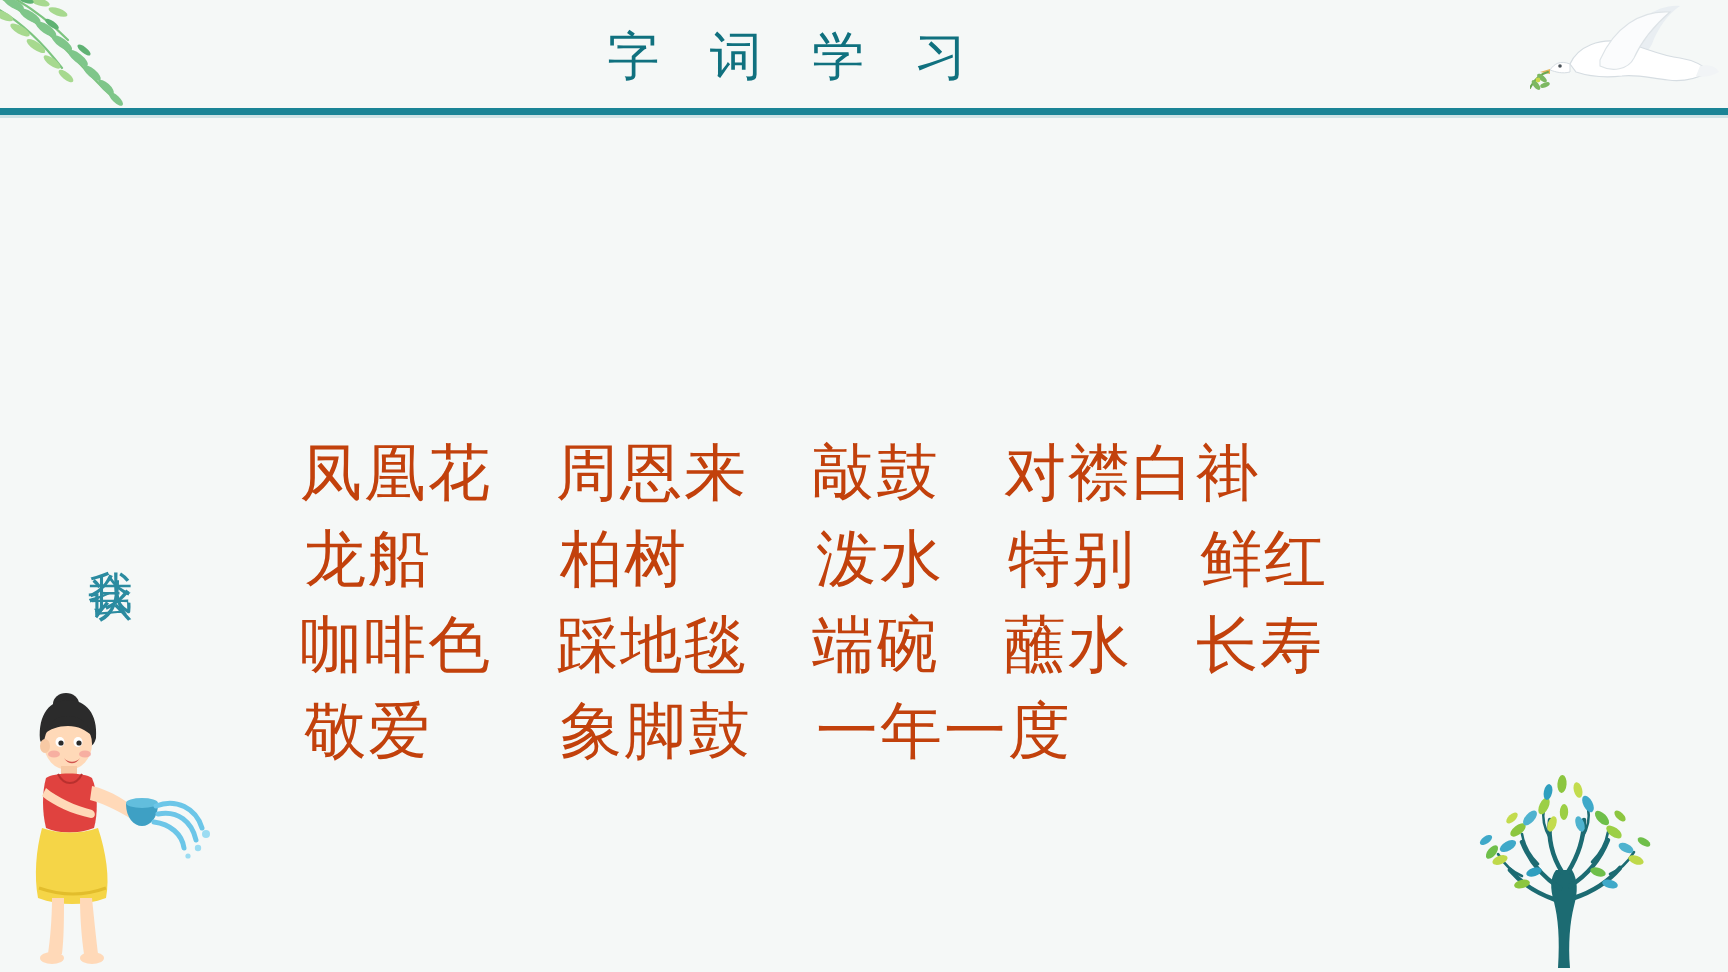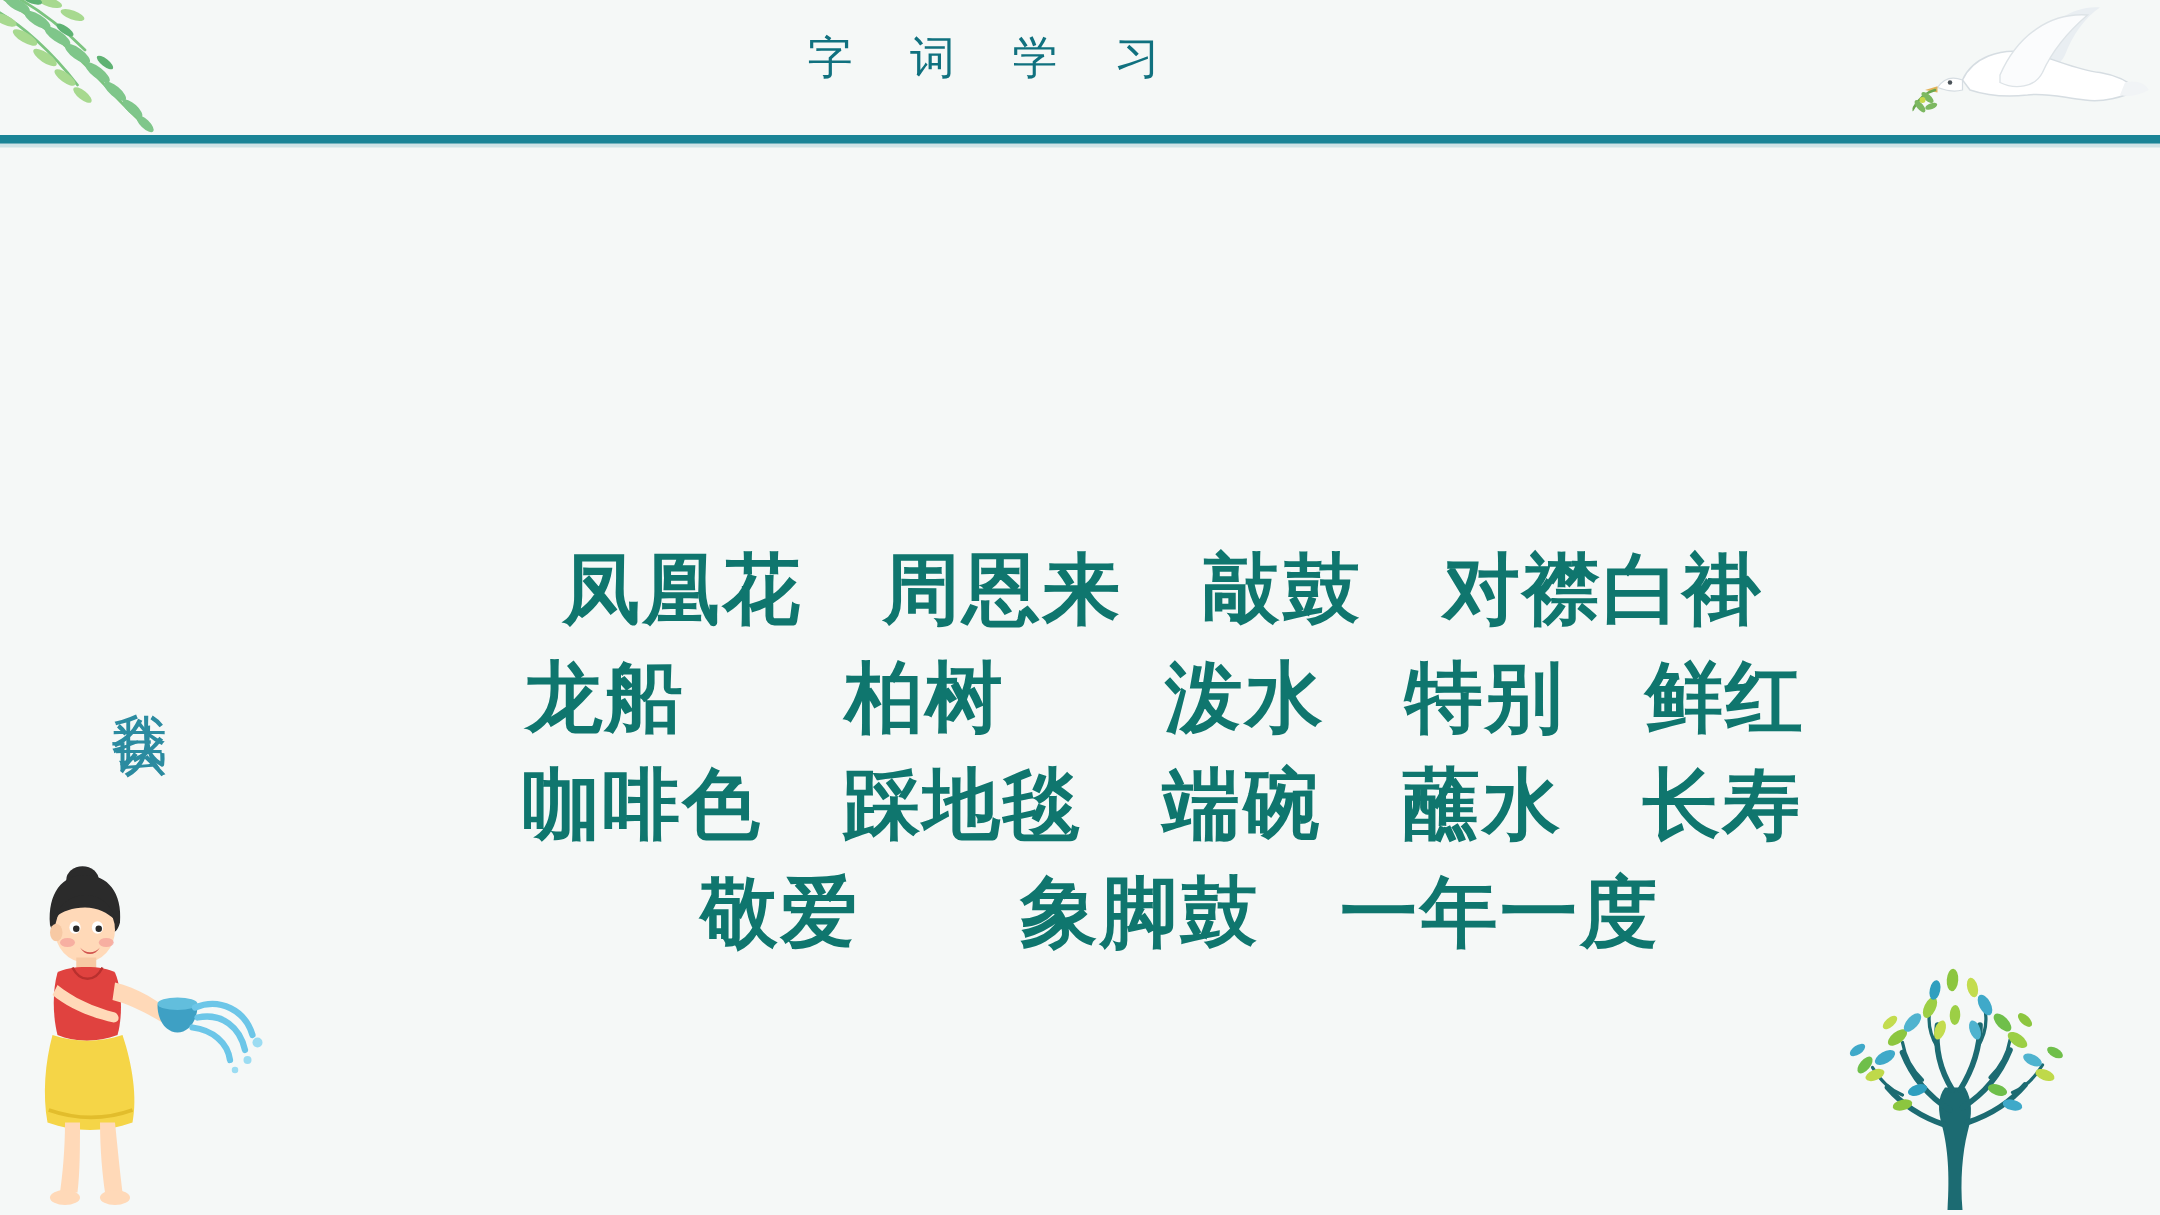--- a/index.html
+++ b/index.html
@@ -11,21 +11,21 @@
   }
   #stage{position:absolute;inset:0;}
 
   
   .header{
     position:absolute;left:0;top:0;width:1728px;height:122px;
   }
   .title{
     position:absolute;left:0;top:22px;width:1574px;
     text-align:center;
-    font-size:36px;
+    font-size:52px;
     letter-spacing:18px;
     text-indent:18px;
     color:#10717f;
     font-family:"Liberation Sans","DejaVu Sans",sans-serif;
     font-weight:400;
     white-space:pre;
   }
   .rule-outer{
     position:absolute;left:0;top:108px;width:1728px;height:7px;
     background:#1a8496;
@@ -49,33 +49,32 @@
     writing-mode:vertical-rl;
     text-orientation:upright;
     letter-spacing:4px;
   }
 
   .wordblock{
     position:absolute;left:300px;top:290px;width:1260px;
   }
   .wrow{
     display:block;
-    color:#0f766e;
+    color:#c2410c;
     font-size:62px;
     line-height:86px;
     letter-spacing:2px;
     white-space:pre;
     font-family:"Liberation Sans","DejaVu Sans",sans-serif;
-    font-weight:700;
-    text-align:center;
+    font-weight:400;
   }
   .wrow.r1{padding-left:0px;}
   .wrow.r2{padding-left:0px;}
   .wrow.r3{padding-left:4px;}
-  .wrow.r4{padding-left:4px;margin-left:24px;}
+  .wrow.r4{padding-left:4px;}
 
   
   .willow{position:absolute;left:-4px;top:-6px;width:200px;height:120px;}
   
   .dove{position:absolute;right:8px;top:2px;width:190px;height:112px;}
   
   .girl{position:absolute;left:6px;bottom:0px;width:220px;height:290px;}
   
   .tree{position:absolute;right:46px;bottom:4px;width:230px;height:200px;}
 </style>

